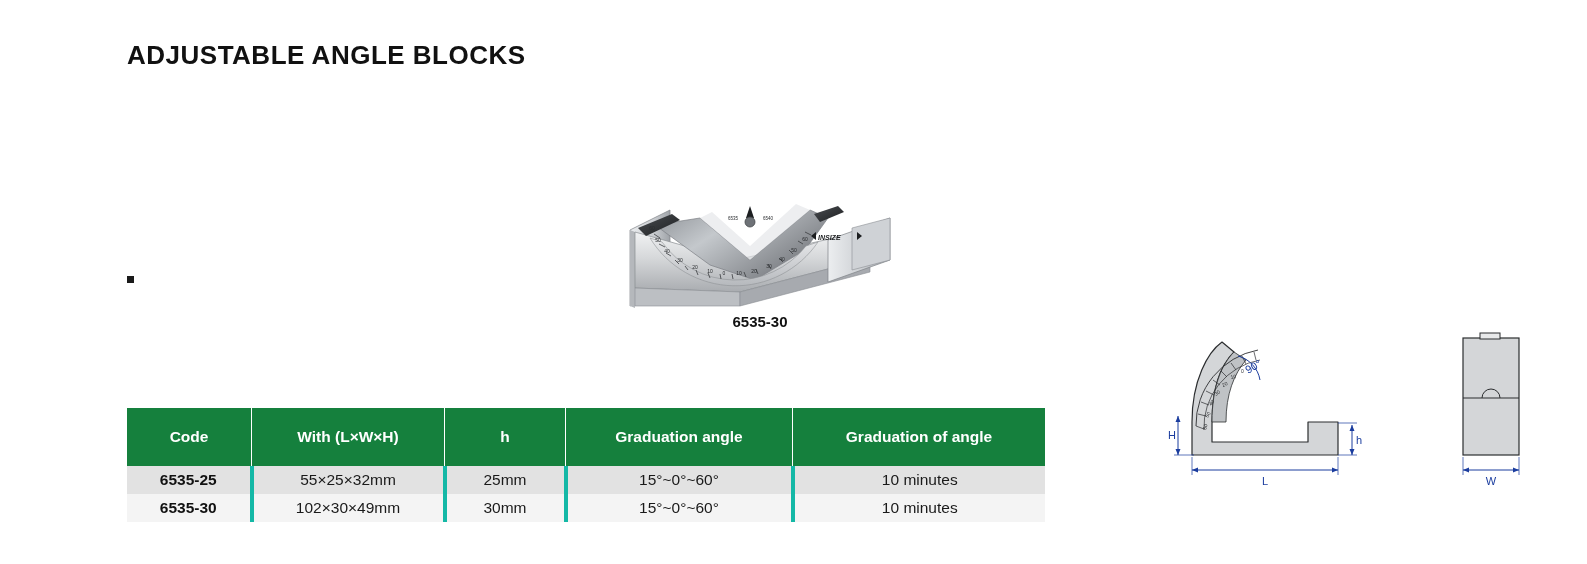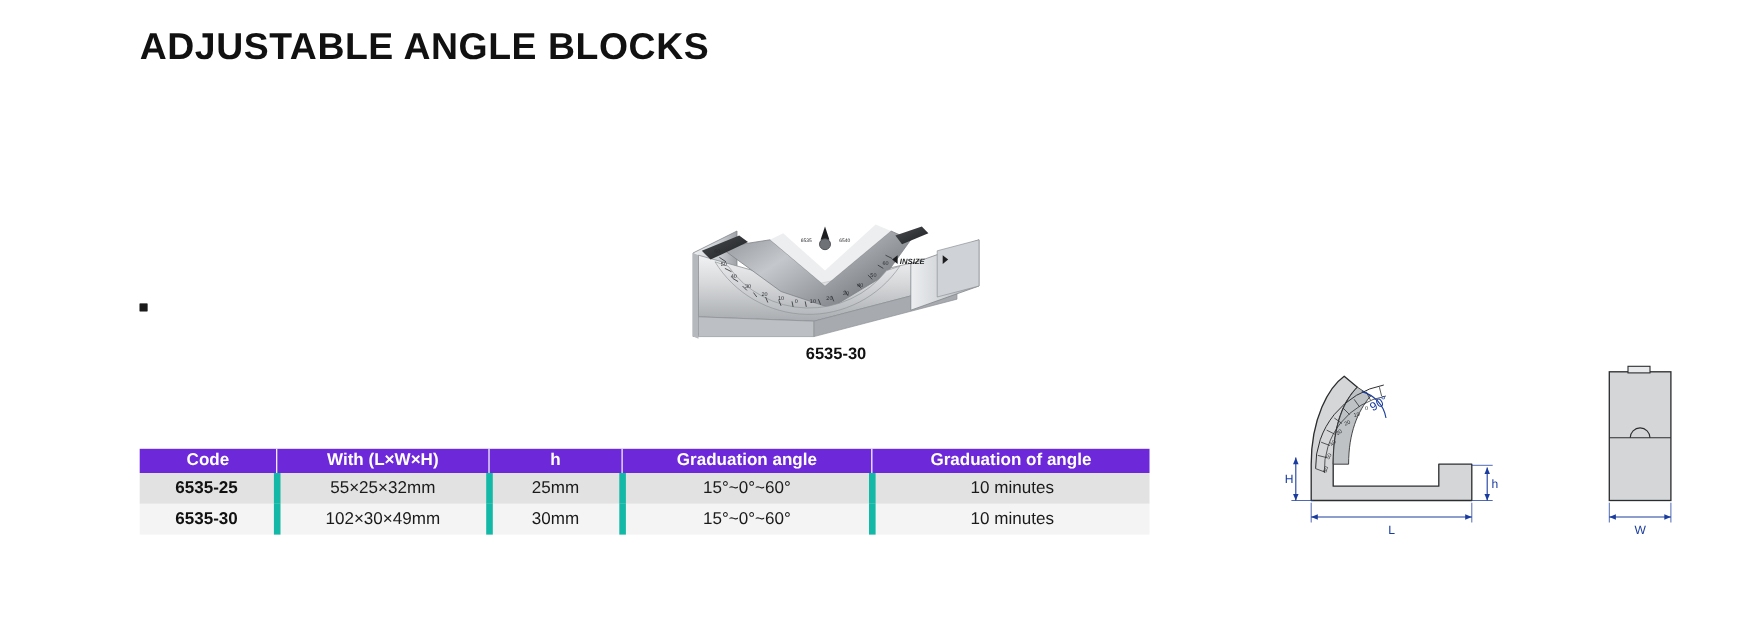--- a/index.html
+++ b/index.html
@@ -11,22 +11,22 @@
     width: 1587px;
     height: 564px;
     position: relative;
     font-family: "Liberation Sans", sans-serif;
     color: #1a1a1a;
     overflow: hidden;
   }
   .page-title {
     position: absolute;
     left: 127px;
-    top: 24px;
-    font-size: 34px;
+    top: 40px;
+    font-size: 26px;
     font-weight: bold;
     letter-spacing: 0.5px;
     color: #111111;
   }
   .features {
     position: absolute;
     left: 127px;
     top: 268px;
     list-style: none;
     margin: 0;
@@ -70,33 +70,33 @@
 
   
   .spec-table {
     position: absolute;
     left: 127px;
     top: 408px;
     border-collapse: collapse;
     font-size: 15.5px;
   }
   .spec-table th {
-    background: #6d28d9;
+    background: #15803d;
     color: #ffffff;
     font-weight: bold;
-    padding: 2px 10px;
+    padding: 20px 10px;
     text-align: center;
     border-right: 1px solid #ffffff;
     white-space: nowrap;
   }
   .spec-table th:last-child { border-right: none; }
   .spec-table td {
     padding: 5px 10px;
     text-align: center;
-    border-right: 6px solid #14b8a6;
+    border-right: 4px solid #14b8a6;
     white-space: nowrap;
   }
   .spec-table td:last-child { border-right: none; }
   .spec-table tbody tr:nth-child(odd) td { background: #e2e2e2; }
   .spec-table tbody tr:nth-child(even) td { background: #f4f4f4; }
   .spec-table td.code { font-weight: bold; color: #111111; }
   .col-code  { width: 104px; }
   .col-size  { width: 172px; }
   .col-h     { width: 100px; }
   .col-angle { width: 206px; }

